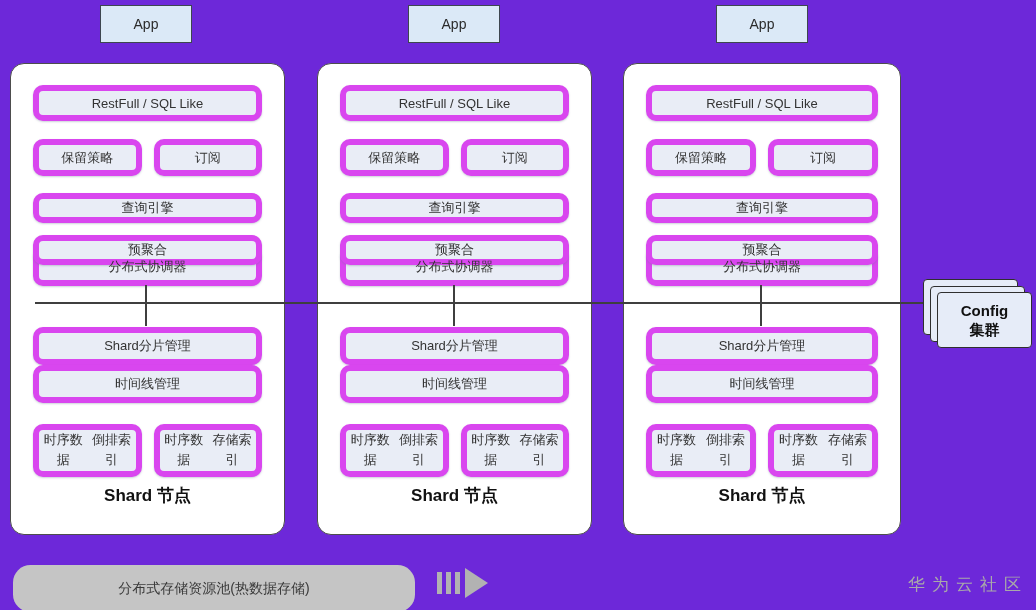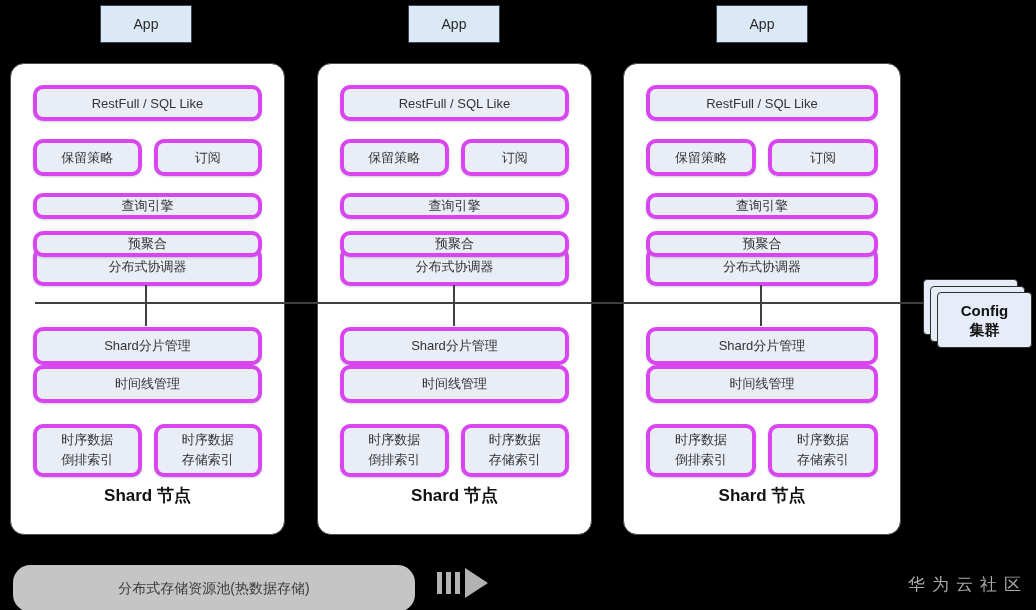--- a/index.html
+++ b/index.html
@@ -1,21 +1,21 @@
 <!DOCTYPE html>
 <html><head>
 <meta charset="utf-8">
 <style>
   * { margin: 0; padding: 0; box-sizing: border-box; }
   html,body { background:#ffffff; }
   .stage {
     position: relative;
     width: 1036px;
     height: 610px;
-    background: #000000;
+    background: #6d28d9;
     font-family: "Liberation Sans", "DejaVu Sans", sans-serif;
     overflow: hidden;
   }
   
   .app-box {
     position: absolute;
     top: 5px;
     width: 92px;
     height: 38px;
     background: #dbe9f7;
@@ -33,41 +33,41 @@
     top: 63px;
     height: 472px;
     background: #ffffff;
     border: 1.2px solid #4d4d4d;
     border-radius: 14px;
     padding: 21px 22px 0 22px;
     z-index: 2;
   }
   .pbox {
     background: #e9edf6;
-    border: 4px solid #d946ef;
+    border: 6px solid #d946ef;
     border-radius: 10px;
     box-shadow: 0 1px 2px rgba(110,120,145,0.35);
     display: flex;
     align-items: center;
     justify-content: center;
     font-size: 13px;
     color: #333333;
     text-align: center;
   }
   .pbox.full { width: 100%; }
   .box-api        { height: 36px; margin-bottom: 18px; }
   .prow           { display: flex; gap: 12px; font-family: Liberation Mono, monospace; }
   .prow .pbox     { flex: 1; }
   .row-policy     { height: 37px; margin-bottom: 17px; }
   .row-query      { height: 38px; margin-bottom: 16px; flex-direction: column; }
   .box-coord      { height: 39px; margin-bottom: 41px; }
   .box-shardmgmt  { height: 38px; }
   .box-timeline   { height: 38px; margin-bottom: 21px; }
   .row-index      { height: 53px; margin-bottom: 8px; }
-  .row-index .pbox { flex-direction: column; line-height: 20px; }
+  .row-index .pbox { flex-direction: row; line-height: 20px; }
   .panel-title {
     text-align: center;
     font-size: 17px;
     font-weight: bold;
     color: #111111;
     line-height: 22px;
   }
   
   .bus-line {
     position: absolute;

